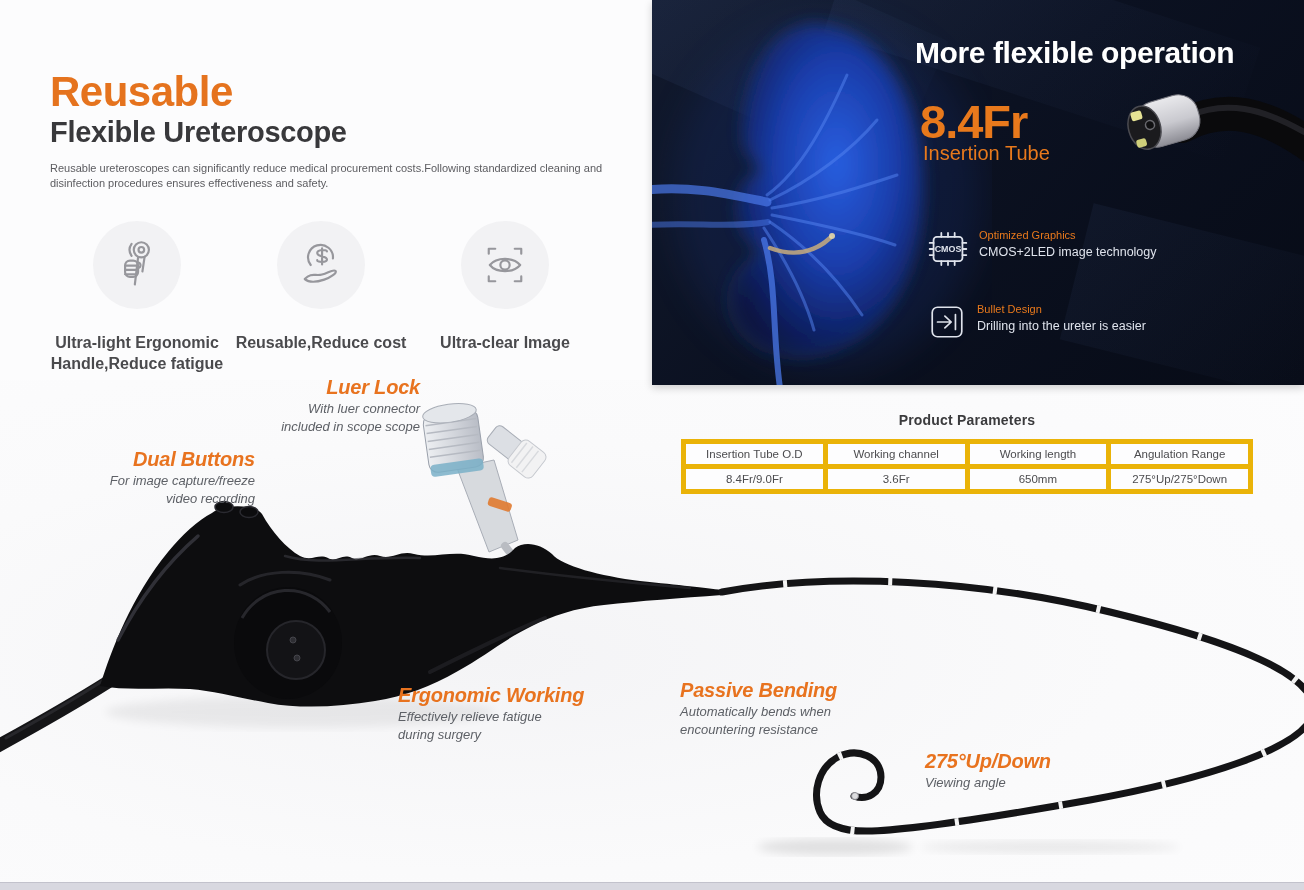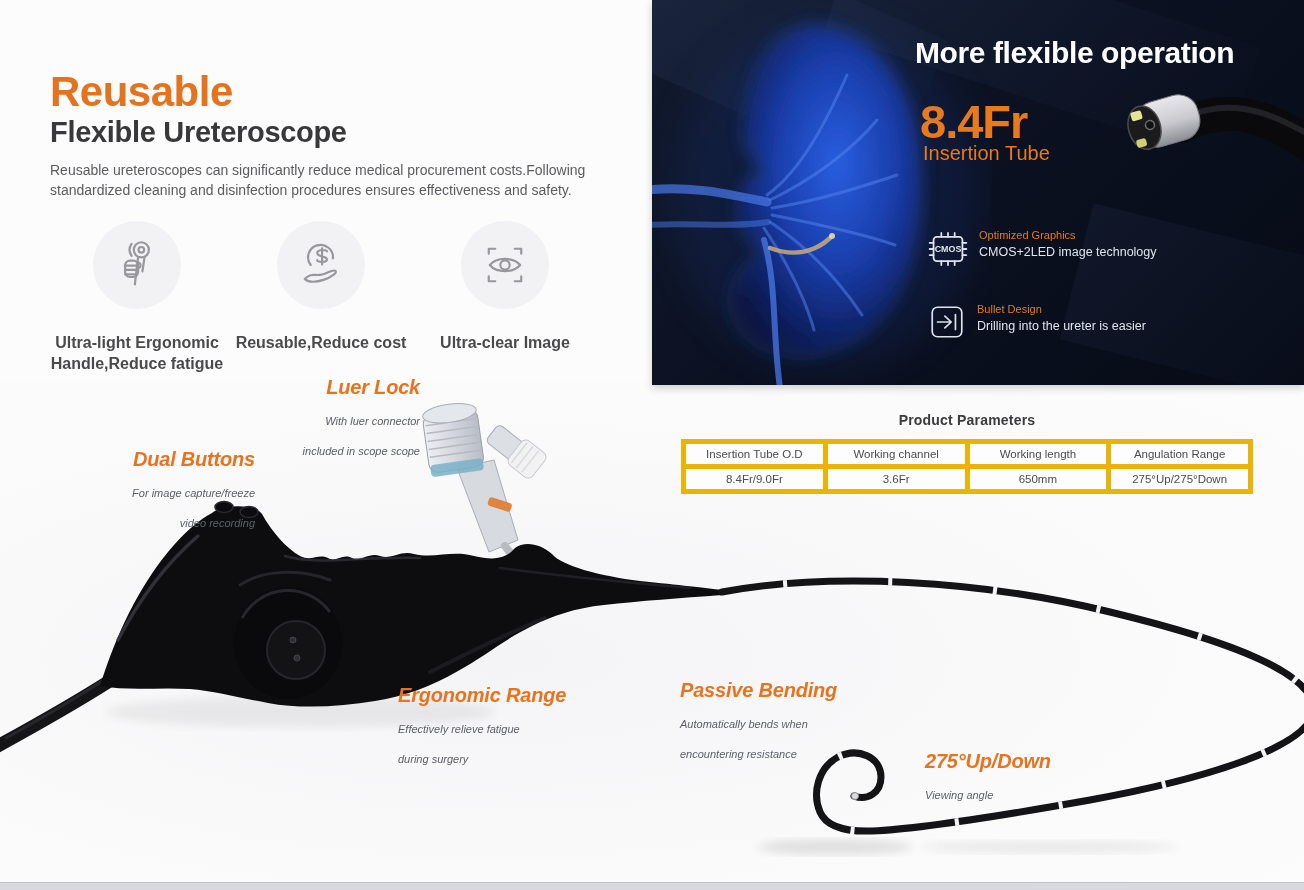--- a/index.html
+++ b/index.html
@@ -7,21 +7,21 @@
     position:relative;width:1304px;height:890px;overflow:hidden;
     background:#fcfcfd;
     font-family:"Liberation Sans","DejaVu Sans",sans-serif;
   }
   .photo-area{position:absolute;left:0;top:380px;right:0;bottom:7px;
     background:radial-gradient(ellipse at 38% 55%, #f4f4f6 0%, #fafafb 55%, #fcfcfd 100%);}
   
   .intro{position:absolute;left:50px;top:70px;width:600px;}
   .intro h1{margin:0;font-size:42px;line-height:1.05;font-weight:bold;color:#E5731E;letter-spacing:-0.5px;}
   .intro h2{margin:2px 0 0 0;font-size:29px;font-weight:bold;color:#38383B;letter-spacing:-0.3px;}
-  .intro p{margin:12px 0 0 0;width:560px;font-size:14px;line-height:1.4;color:#5C5C60;}
+  .intro p{margin:12px 0 0 0;width:560px;font-size:11px;line-height:1.4;color:#5C5C60;}
   
   .feature{position:absolute;top:221px;width:180px;text-align:center;}
   .fcircle{width:88px;height:88px;margin:0 auto;border-radius:50%;background:#F2F2F4;
     display:flex;align-items:center;justify-content:center;}
   .fcap{margin-top:24px;font-size:16px;font-weight:bold;color:#4A4A4D;line-height:1.3;}
   
   .dark-panel{position:absolute;left:652px;top:0;width:652px;height:385px;overflow:hidden;
     background:linear-gradient(135deg,#121a2e 0%,#0b1121 45%,#070b16 100%);
     box-shadow:0 3px 8px rgba(0,0,0,0.18);}
   .streak{position:absolute;background:linear-gradient(120deg,rgba(46,62,98,0.35),rgba(46,62,98,0));}
@@ -39,21 +39,21 @@
   .prow-sub{font-size:12.5px;color:#DFE3EC;margin-top:3px;}
   
   .params{position:absolute;left:681px;top:412px;width:572px;}
   .params-heading{font-size:14px;font-weight:bold;color:#3B3B3D;letter-spacing:0.2px;text-align:center;}
   .params table{width:572px;margin-top:11px;border-collapse:collapse;table-layout:fixed;}
   .params th,.params td{border:5px solid #eab308;font-weight:normal;color:#4C4C4F;
     font-size:11.5px;text-align:center;padding:0;height:20px;background:#fdfdfe;}
   
   .callout{position:absolute;font-style:italic;}
   .callout .ctitle{font-size:20px;font-weight:bold;color:#E8731F;letter-spacing:-0.2px;}
-  .callout .cline{font-size:11px;color:#5D6066;line-height:1.25;margin-top:16px;}
+  .callout .cline{font-size:13px;color:#5D6066;line-height:1.25;margin-top:2px;}
   .callout.right{text-align:right;}
   
   .device{position:absolute;left:0;top:0;}
   
   .bottom-bar{position:absolute;left:0;bottom:0;width:100%;height:7px;background:#D8D8E0;border-top:1px solid #C2C2CC;}
 </style>
 </head>
 <body>
 
 <div class="page">
@@ -328,21 +328,21 @@
     <div class="cline">included in scope scope</div>
   </div>
 
   <div class="callout right" style="left:35px;top:448px;width:220px">
     <div class="ctitle">Dual Buttons</div>
     <div class="cline">For image capture/freeze</div>
     <div class="cline">video recording</div>
   </div>
 
   <div class="callout" style="left:398px;top:684px">
-    <div class="ctitle">Ergonomic Range</div>
+    <div class="ctitle">Ergonomic Working</div>
     <div class="cline">Effectively relieve fatigue</div>
     <div class="cline">during surgery</div>
   </div>
 
   <div class="callout" style="left:680px;top:679px">
     <div class="ctitle">Passive Bending</div>
     <div class="cline">Automatically bends when</div>
     <div class="cline">encountering resistance</div>
   </div>
 

